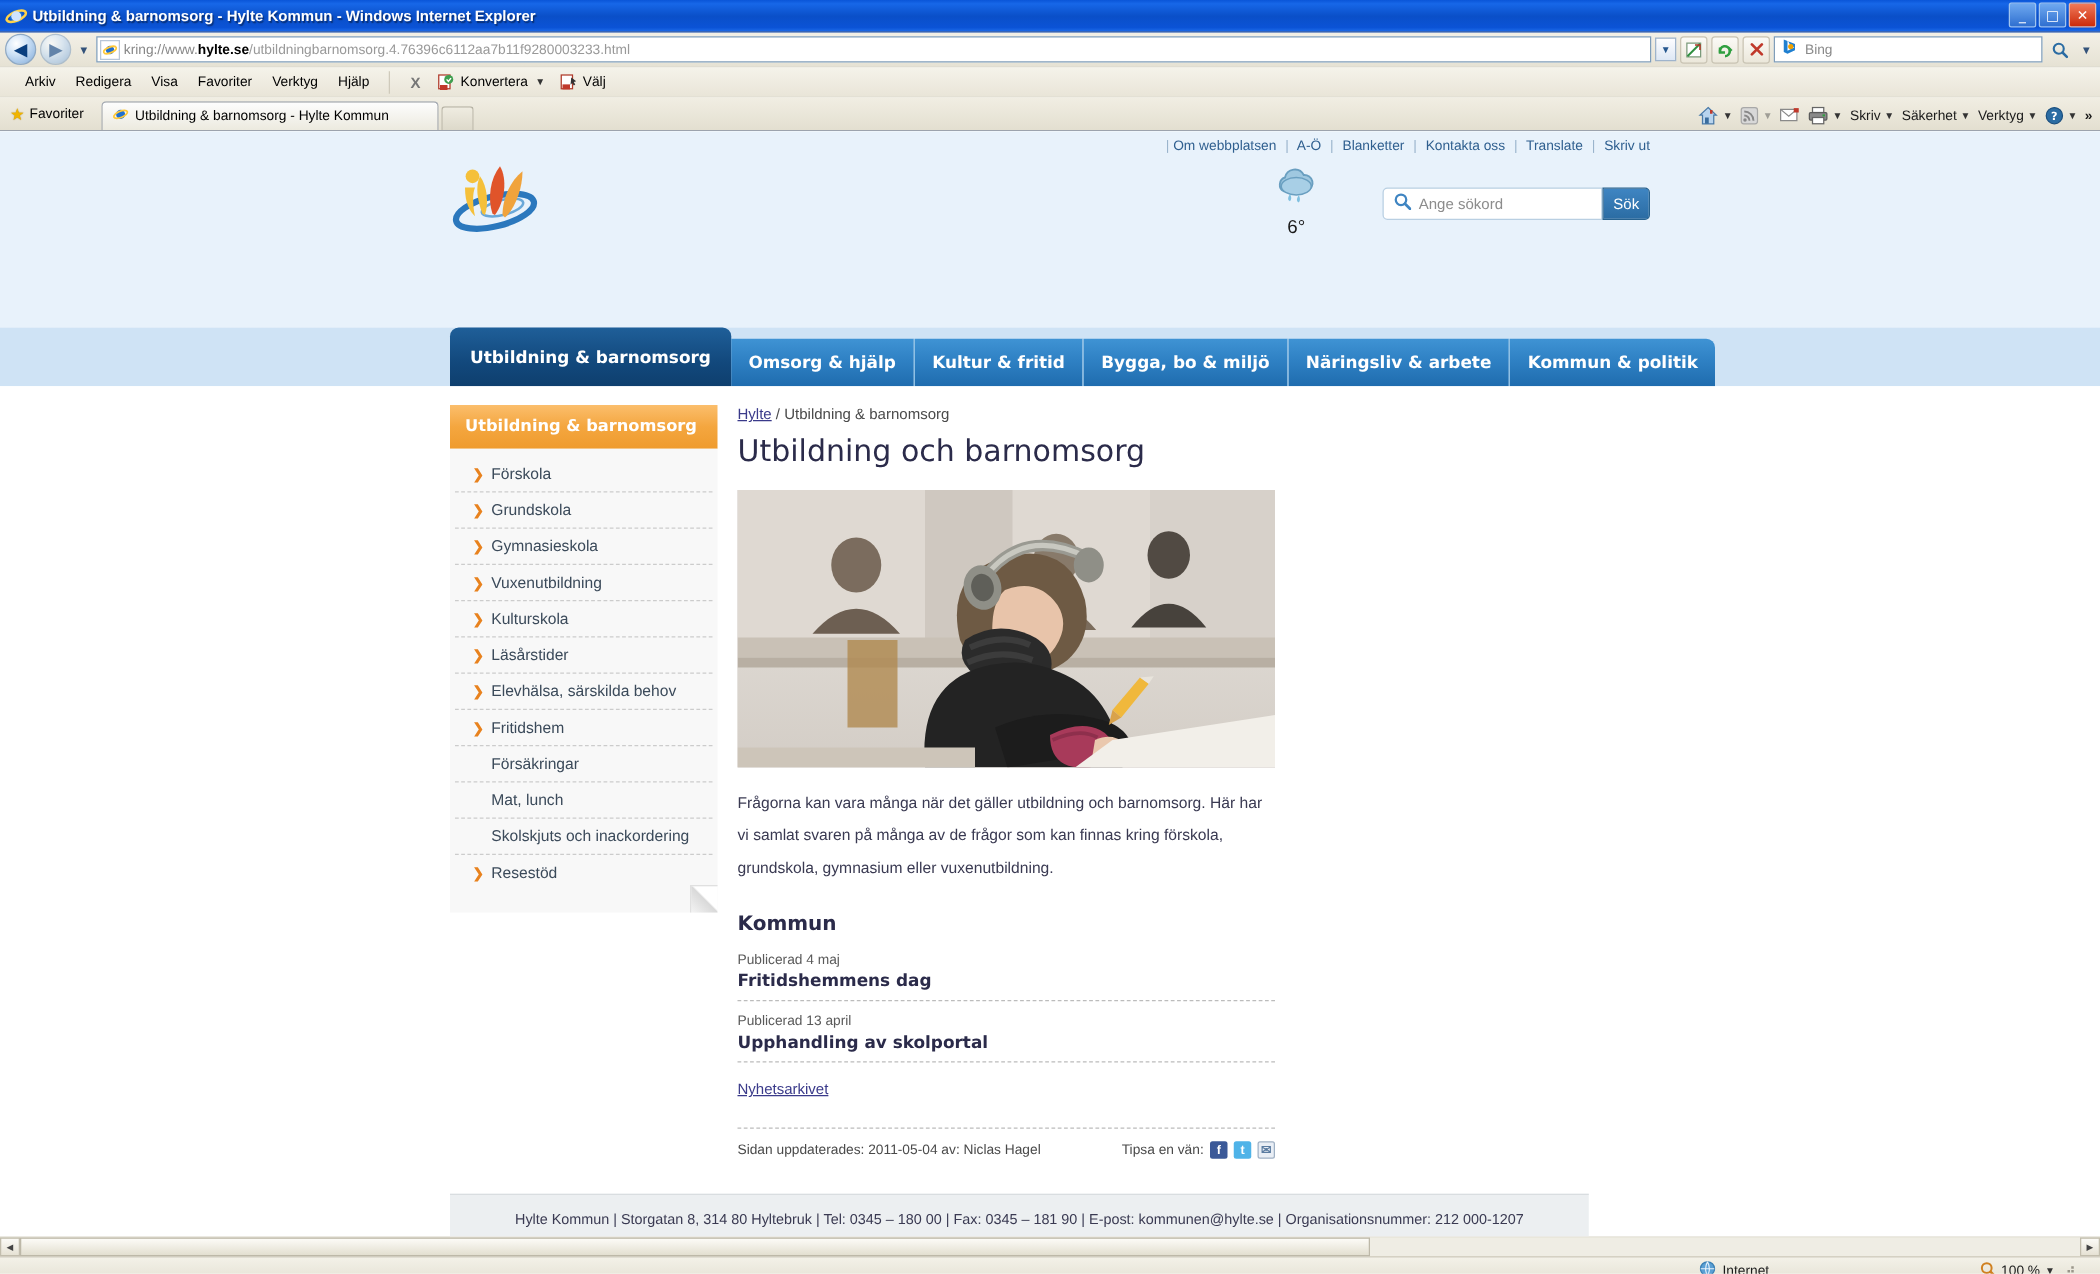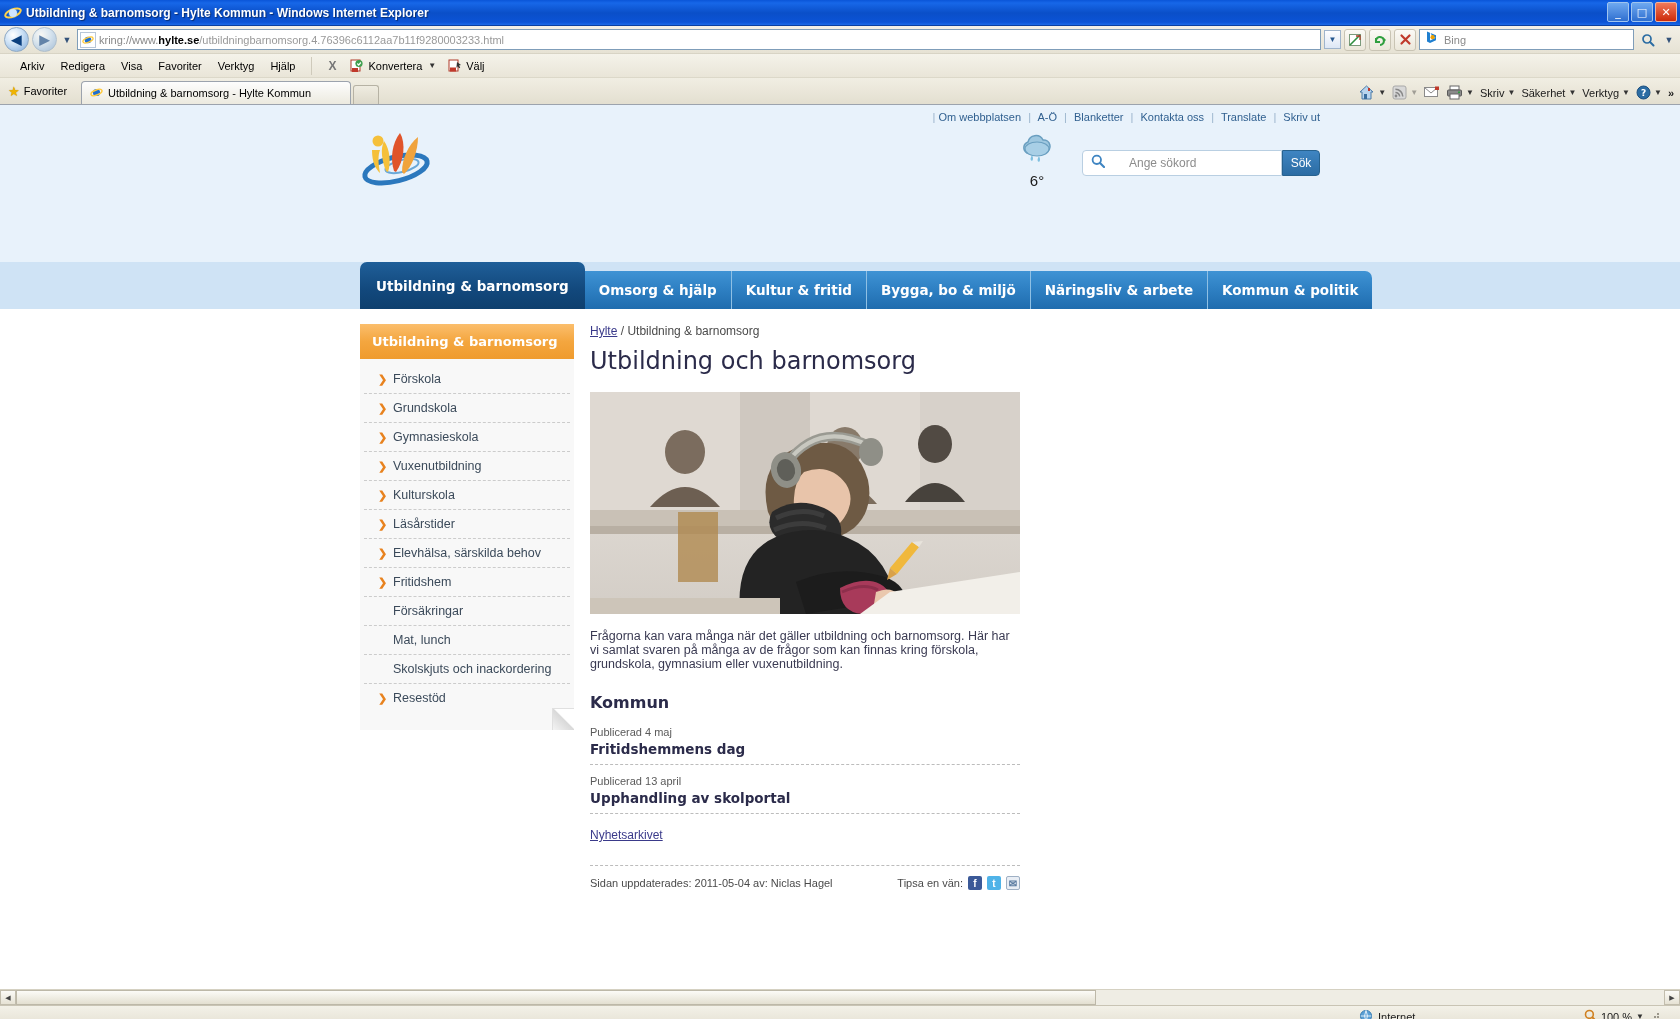--- a/index.html
+++ b/index.html
@@ -191,25 +191,25 @@
     position: absolute; right: 253px; top: 28px;
     width: 60px; text-align: center;
   }
   .weather .temp { font-size: 15px; color: #1a1a1a; margin-top: 1px; font-weight: normal;}
 
   .searchwrap {
     position: absolute; right: 0; top: 45px;
     display: flex; align-items: stretch;
   }
   .site-search {
-    width: 200px; height: 26px;
+    width: 176px; height: 26px;
     background: #ffffff;
     border: 1px solid #b9cfe2;
     border-radius: 4px 0 0 4px;
-    display: flex; align-items: center; gap: 24px;
+    display: flex; align-items: center; gap: 6px;
     padding-left: 8px;
   }
   .site-search .ph { font-size: 12px; color: #8c8c8c; }
   .sok-btn {
     width: 38px; height: 26px;
     background: linear-gradient(to bottom,#3f85c2,#2b6ca3);
     border: 1px solid #27628f;
     border-radius: 0 4px 4px 0;
     color: #ffffff; font-size: 12px;
     display: flex; align-items: center; justify-content: center;
@@ -294,21 +294,21 @@
     font-family: "DejaVu Sans", sans-serif;
   }
   .hero {
     width: 430px; height: 222px;
     position: relative; overflow: hidden;
     background: #cfc9c2;
   }
   .intro {
     width: 430px;
     font-size: 12.5px; color: #3a3a52;
-    line-height: 14px;
+    line-height: 26px;
     margin-top: 15px;
   }
   .h-nyheter {
     font-size: 16px; font-weight: bold; color: #2b2b4a;
     margin: 22px 0 14px 0;
     font-family: "DejaVu Sans", sans-serif;
   }
   .news-item { width: 430px; border-bottom: 1px dashed #bcbcbc; padding-bottom: 7px; margin-bottom: 10px; }
   .news-date { font-size: 11px; color: #5a5a5a; }
   .news-title { font-size: 13.5px; font-weight: bold; color: #2b2b4a; margin-top: 3px;
@@ -766,20 +766,23 @@
         <div class="meta-row">
           <span>Sidan uppdaterades: 2011-05-04  av: Niclas Hagel</span>
           <span class="share">
             <span>Tipsa en vän:</span>
             <span class="sicon fb">f</span>
             <span class="sicon tw">t</span>
             <span class="sicon mail">✉</span>
           </span>
         </div>
 
+        <div class="footer-band" style="width:auto;margin-left:-230px;">
+          <div class="footer">Hylte Kommun | Storgatan 8, 314 80 Hyltebruk | Tel: 0345 – 180 00 | Fax: 0345 – 181 90 | E-post: kommunen@hylte.se | Organisationsnummer: 212 000-1207</div>
+        </div>
       </div>
 
     </div>
   </div>
 </div>
 
 <div class="hscroll">
   <div class="hs-arrow">◀</div>
   <div class="hs-track">
     <div class="hs-thumb"></div>

